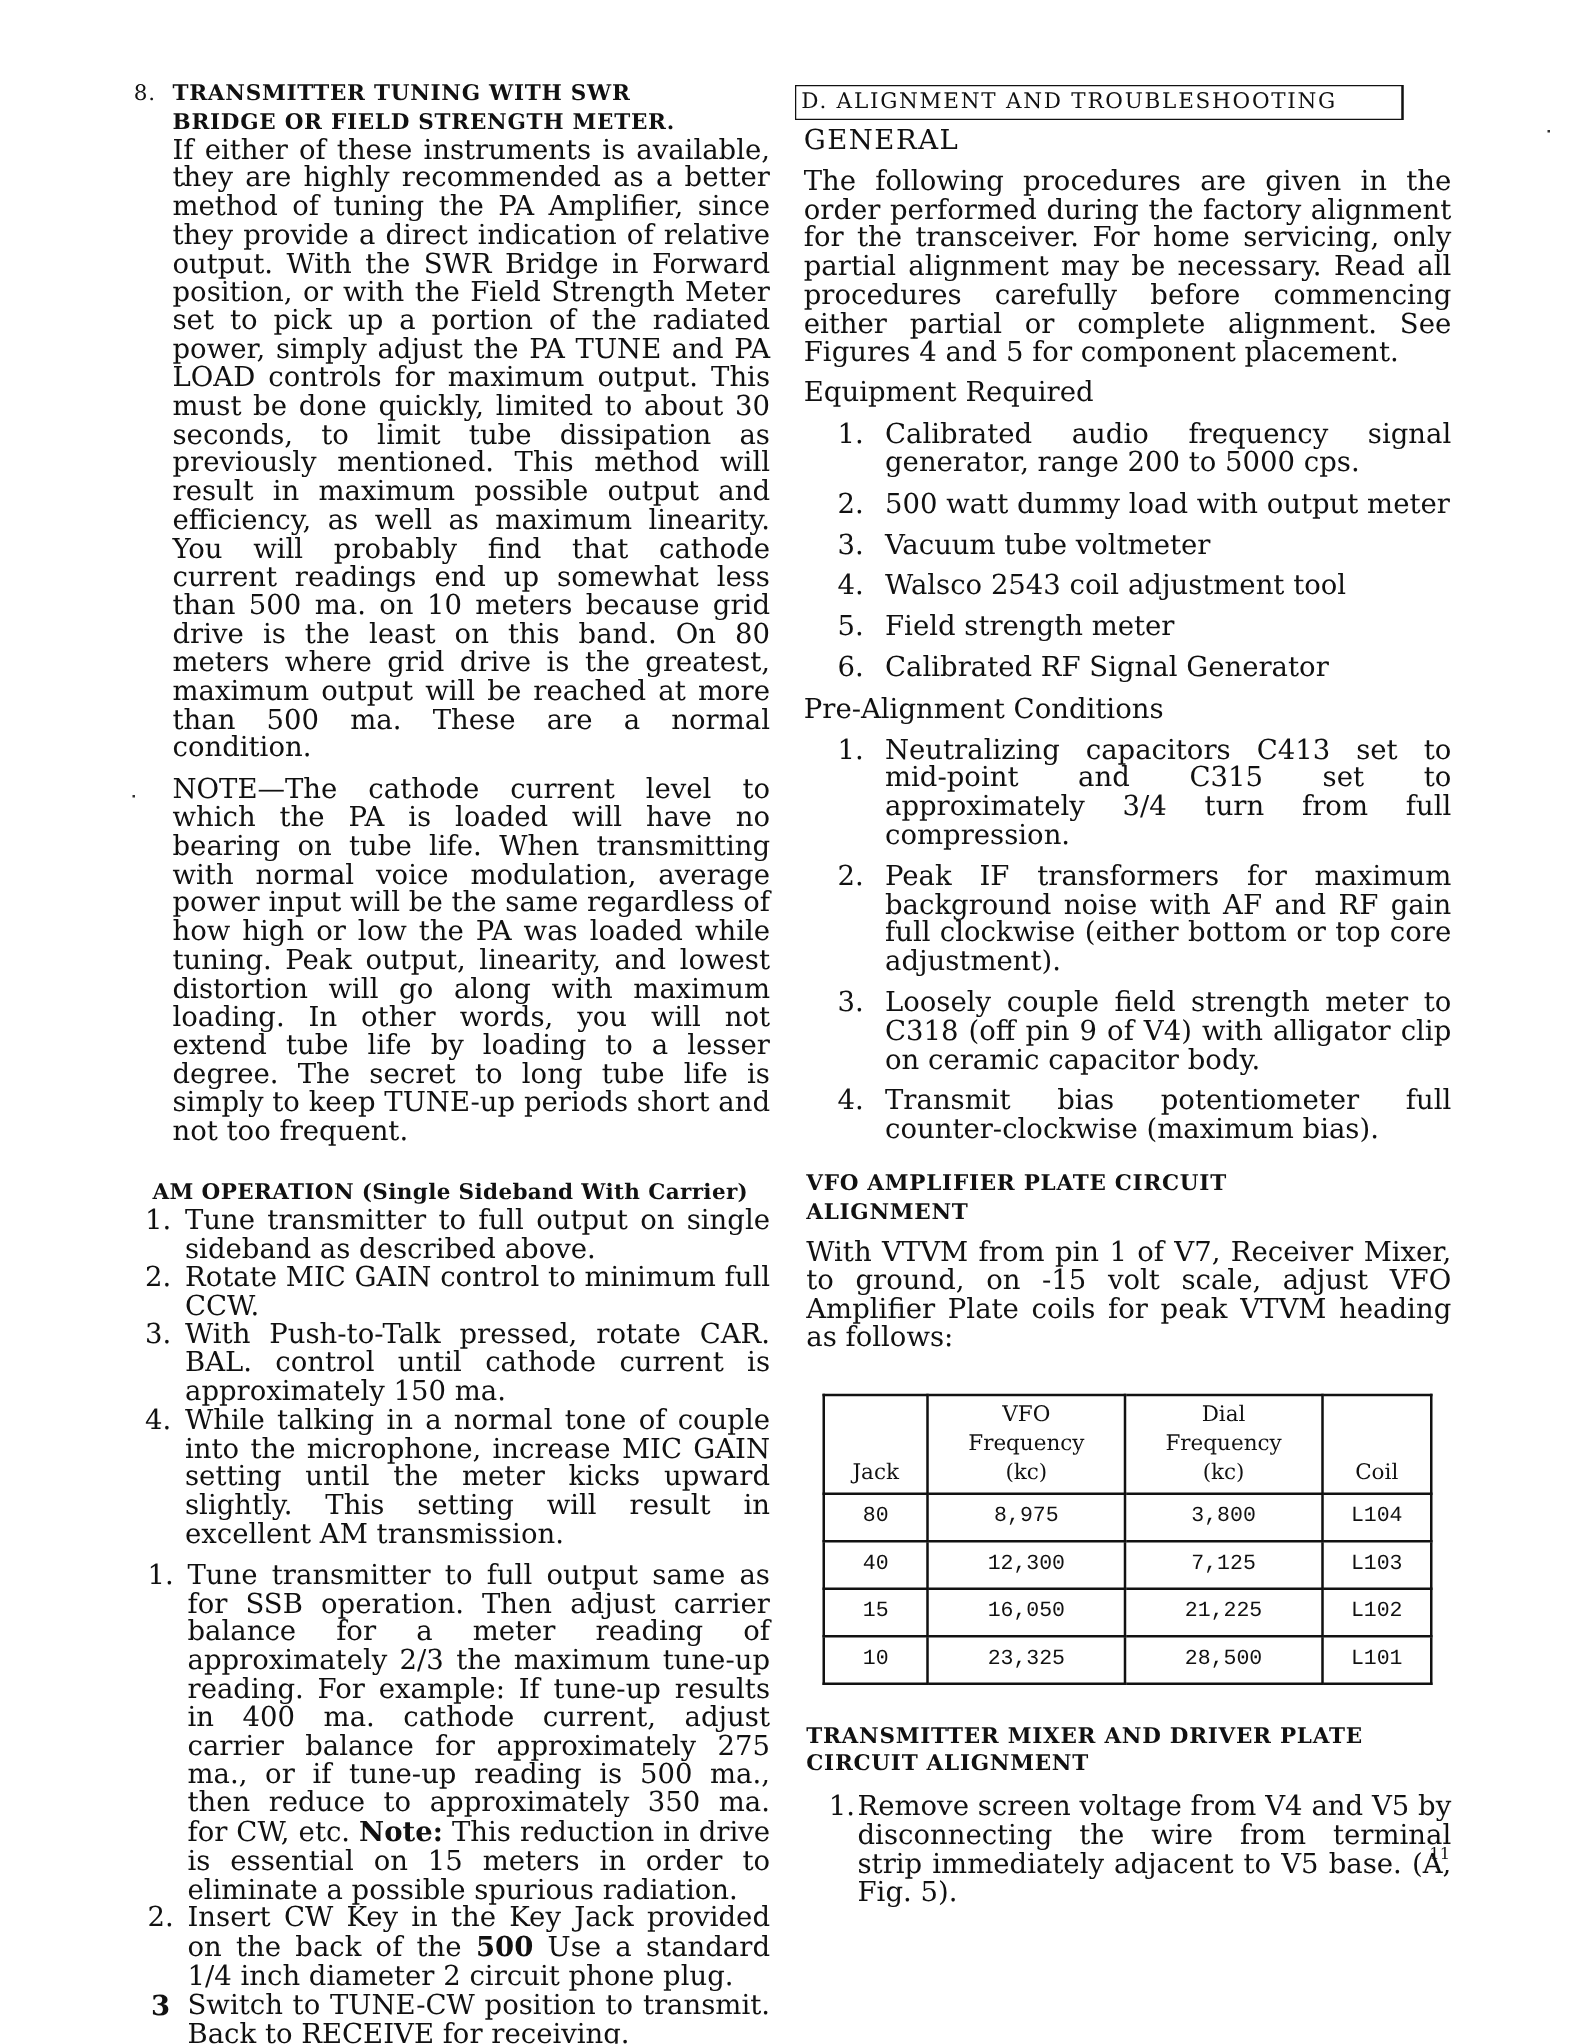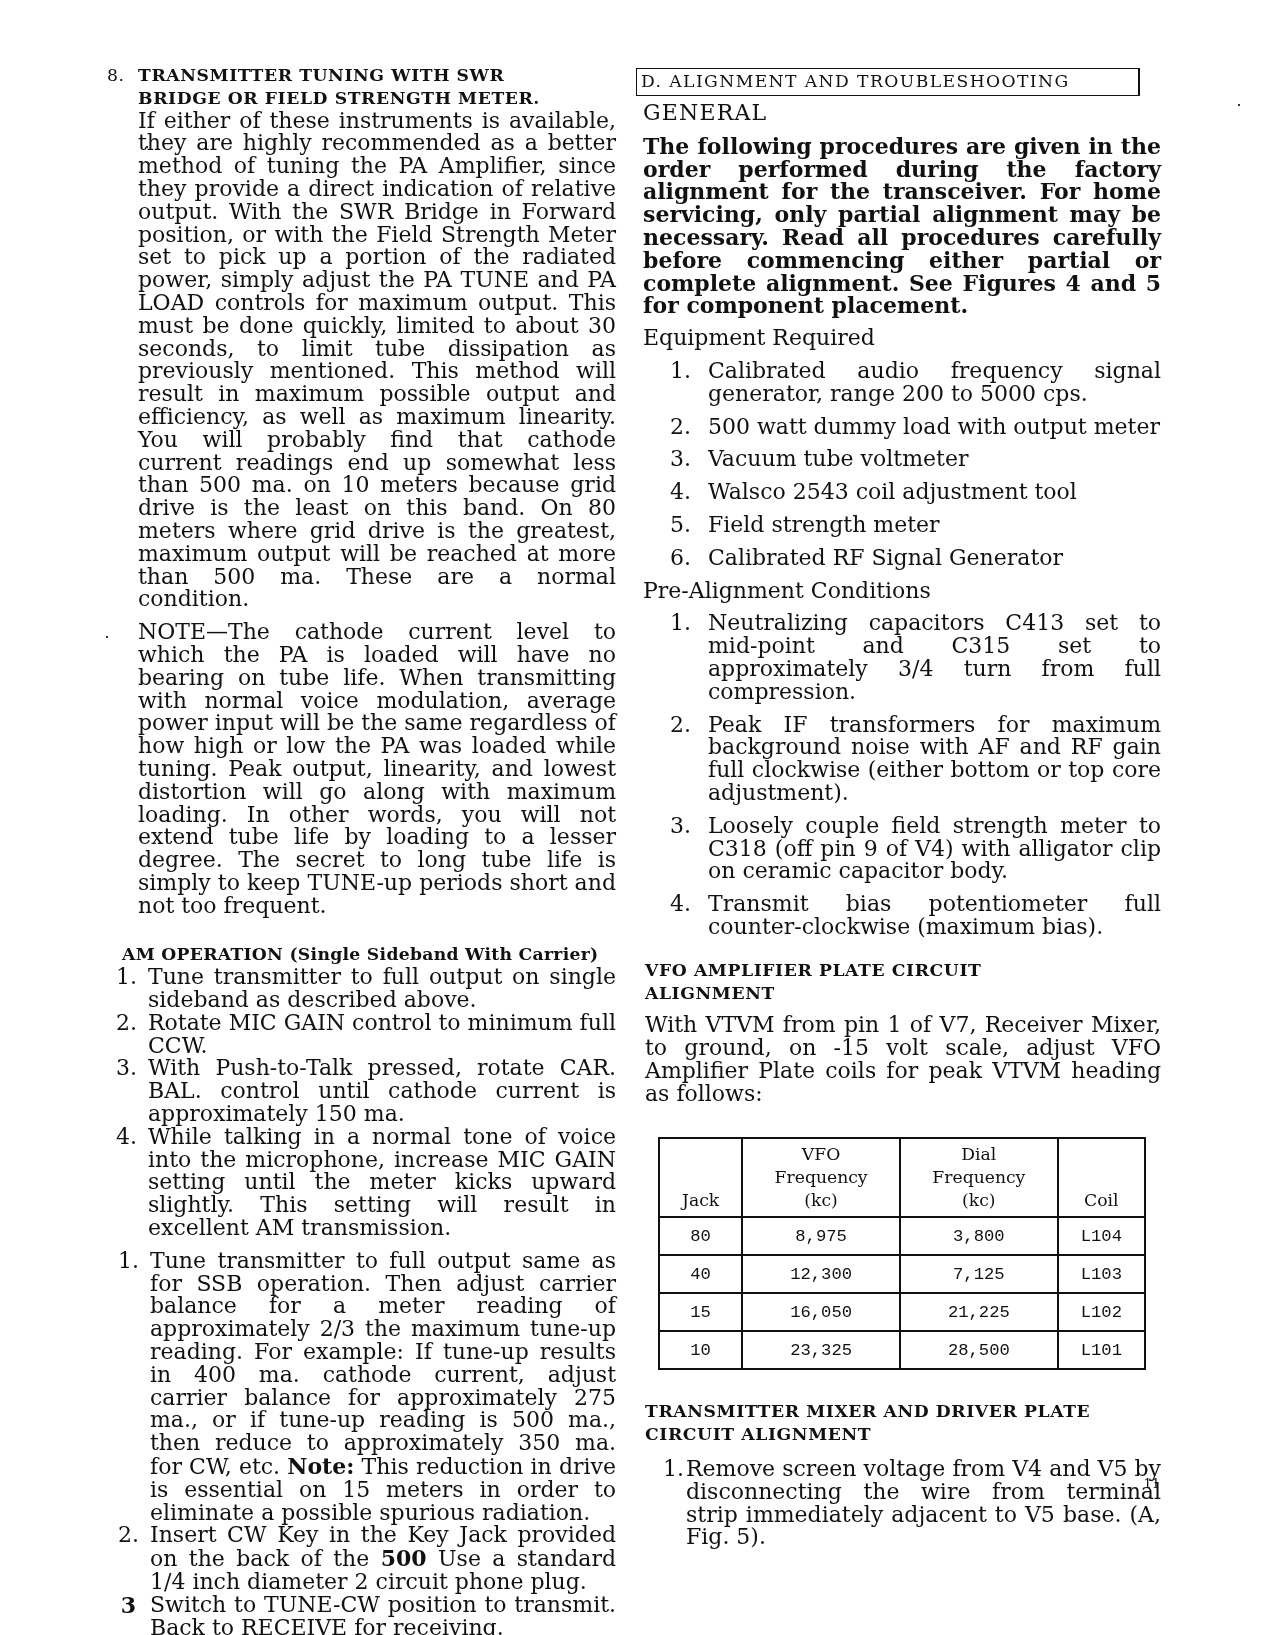--- a/index.html
+++ b/index.html
@@ -16,21 +16,21 @@
     margin: 0;
   }
   .bold { font-weight: bold; }
   .item { display: flex; }
   .item .num { width: 38px; flex: none; }
   .item .txt { flex: 1; text-align: justify; }
   .sec-head {
     font-weight: bold; font-size: 17.2px; line-height: 22.8px; letter-spacing: 0.6px;
   }
   .boxed {
-    border: 1.5px solid #111; border-right-width: 2.5px; padding: 0 21px 2px 4px;
+    border: 1.5px solid #111; border-right-width: 2.5px; padding: 0 4px 2px 4px;
     font-size: 17.2px; line-height: 24px; letter-spacing: 1.4px;
     display: inline-block; width: 476px;
   }
   table.vfo {
     border-collapse: collapse; font-size: 17.2px; margin-left: -10px; width: 488px;
   }
   table.vfo td, table.vfo th {
     border: 2.5px solid #111; font-weight: normal; padding: 4px 22px; text-align: center;
   }
   table.vfo th { vertical-align: bottom; line-height: 23px; }
@@ -61,21 +61,21 @@
     <div class="item para">
         <span class="num" style="margin-left:-31px;width:43px;text-align:center;">2.</span>
         <span class="txt">Rotate MIC GAIN control to minimum full CCW.</span>
       </div>
     <div class="item para">
         <span class="num" style="margin-left:-31px;width:43px;text-align:center;">3.</span>
         <span class="txt">With Push-to-Talk pressed, rotate CAR. BAL. control until cathode current is approximately 150 ma.</span>
       </div>
     <div class="item para">
         <span class="num" style="margin-left:-31px;width:43px;text-align:center;">4.</span>
-        <span class="txt">While talking in a normal tone of voice into the microphone, increase MIC GAIN setting until the meter kicks upward slightly. This setting will result in excellent AM transmission.</span>
+        <span class="txt">While talking in a normal tone of couple into the microphone, increase MIC GAIN setting until the meter kicks upward slightly. This setting will result in excellent AM transmission.</span>
       </div>
   </div>
 
   <div style="margin-top:10px;">
     <div class="item para">
       <span class="num" style="margin-left:-31px;width:43px;text-align:center;">1.</span>
       <span class="txt"><span>Tune transmitter to full output same as for SSB operation. Then adjust carrier balance for a meter reading of approximately 2/3 the maximum tune-up reading. For example: If tune-up results in 400 ma. cathode current, adjust carrier balance for approximately 275 ma., or if tune-up reading is 500 ma., then reduce to approximately 350 ma. for CW, etc.</span>
         <span class="bold">Note:</span>
         <span>This reduction in drive is essential on 15 meters in order to eliminate a possible spurious radiation.</span></span>
     </div>
@@ -89,21 +89,21 @@
       <span class="num bold" style="margin-left:-31px;width:43px;text-align:center;">3</span>
       <span class="txt">Switch to TUNE-CW position to transmit. Back to RECEIVE for receiving.</span>
     </div>
   </div>
 </div>
 
 <div class="col right" style="top:68px;">
   <div class="boxed" style="margin-left:-32px;">D. ALIGNMENT AND TROUBLESHOOTING</div>
 
   <div class="para" style="margin-top:6px;margin-left:-25px;letter-spacing:1.2px;">GENERAL</div>
-  <p class="para" style="margin-top:10px;margin-left:-25px;font-weight:bold;">The following procedures are given in the order performed during the factory alignment for the transceiver. For home servicing, only partial alignment may be necessary. Read all procedures carefully before commencing either partial or complete alignment.  See Figures 4 and 5 for component placement.</p>
+  <p class="para" style="margin-top:10px;margin-left:-25px;">The following procedures are given in the order performed during the factory alignment for the transceiver. For home servicing, only partial alignment may be necessary. Read all procedures carefully before commencing either partial or complete alignment.  See Figures 4 and 5 for component placement.</p>
 
   <div class="para" style="margin-top:10px;margin-left:-25px;">Equipment Required</div>
   <div style="margin-left:2px;">
     <div class="item para" style="margin-top:10px;">
         <span class="num">1.</span>
         <span class="txt">Calibrated audio frequency signal generator, range 200 to 5000 cps.</span>
       </div>
     <div class="item para" style="margin-top:10px;">
         <span class="num">2.</span>
         <span class="txt">500 watt dummy load with output meter</span>

